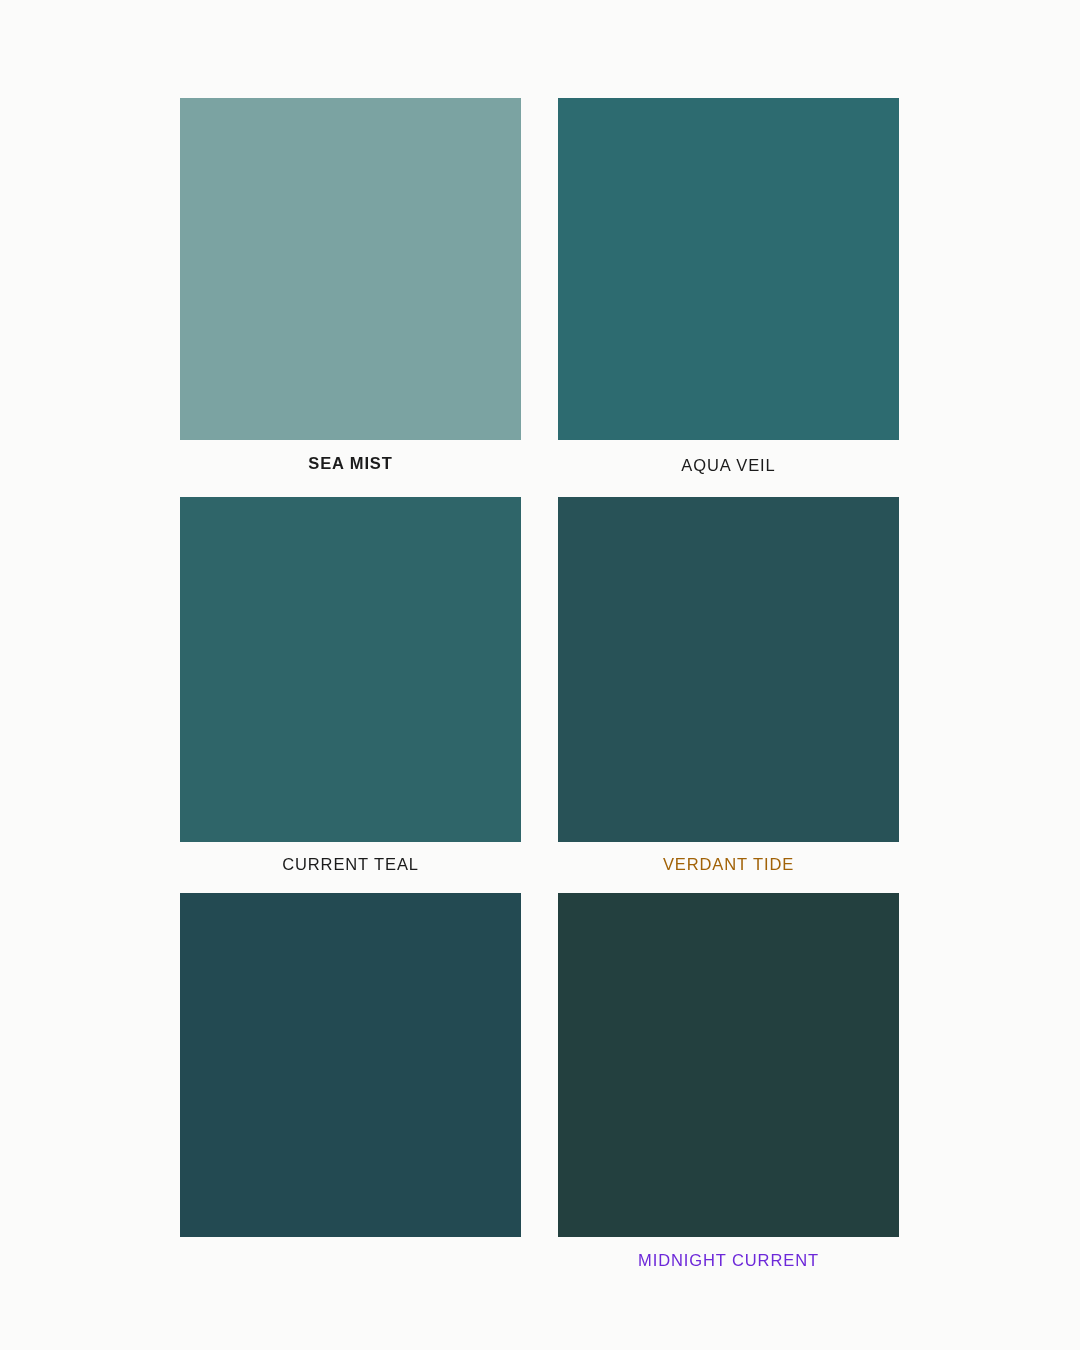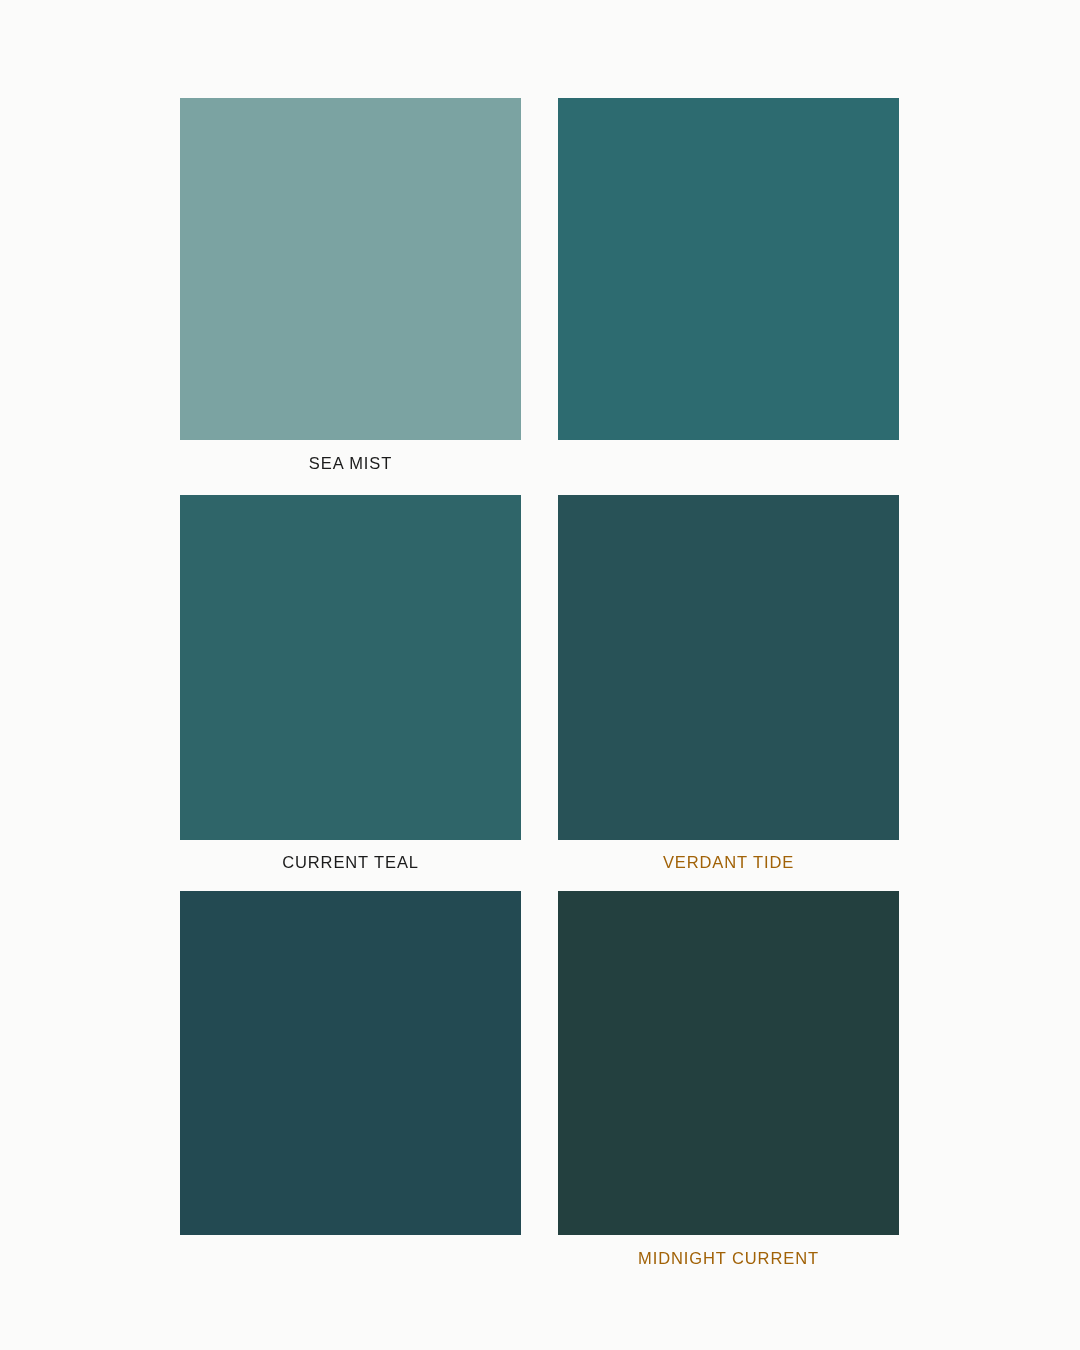--- a/index.html
+++ b/index.html
@@ -58,21 +58,21 @@
     font-family: "Liberation Sans", sans-serif;
     font-size: 16.5px;
     font-weight: 400;
     letter-spacing: 0.9px;
     color: #1b1b1b;
     line-height: 1;
     white-space: nowrap;
   }
 
   
-  .swatch-cell.cell-0 .swatch-label { padding-top: 15px; }
+  .swatch-cell.cell-0 .swatch-label { padding-top: 15px; font-weight: bold; }
   .swatch-cell.cell-1 .swatch-label { padding-top: 17px; }
 
   
   .swatch-cell.cell-2 .swatch-label { padding-top: 14px; }
   .swatch-cell.cell-3 .swatch-label { padding-top: 14px; }
 
   
   .swatch-cell.cell-4 .swatch-label { padding-top: 15px; }
   .swatch-cell.cell-5 .swatch-label { padding-top: 15px; }
 
@@ -87,35 +87,36 @@
 
   <div class="swatch-grid">
 
     <div class="swatch-cell cell-0 swatch-row-1">
       <span class="swatch-chip" style="background: rgb(123, 163, 162);"></span>
       <span class="swatch-label" style="color: rgb(27, 27, 27);">SEA MIST</span>
     </div>
 
     <div class="swatch-cell cell-1 swatch-row-1">
       <span class="swatch-chip" style="background: rgb(45, 107, 112);"></span>
+      <span class="swatch-label" style="color: rgb(27, 27, 27);">AQUA VEIL</span>
     </div>
 
     <div class="swatch-cell cell-2 swatch-row-2">
       <span class="swatch-chip" style="background: rgb(47, 101, 105);"></span>
       <span class="swatch-label" style="color: rgb(27, 27, 27);">CURRENT TEAL</span>
     </div>
 
     <div class="swatch-cell cell-3 swatch-row-2">
       <span class="swatch-chip" style="background: rgb(40, 82, 87);"></span>
       <span class="swatch-label" style="color: #a16207;">VERDANT TIDE</span>
     </div>
 
     <div class="swatch-cell cell-4 swatch-row-3">
       <span class="swatch-chip" style="background: rgb(35, 74, 82);"></span>
     </div>
 
     <div class="swatch-cell cell-5 swatch-row-3">
       <span class="swatch-chip" style="background: rgb(35, 64, 63);"></span>
-      <span class="swatch-label" style="color: #a16207;">MIDNIGHT CURRENT</span>
+      <span class="swatch-label" style="color: #6d28d9;">MIDNIGHT CURRENT</span>
     </div>
 
   </div>
 </div>
 
 </body></html>

